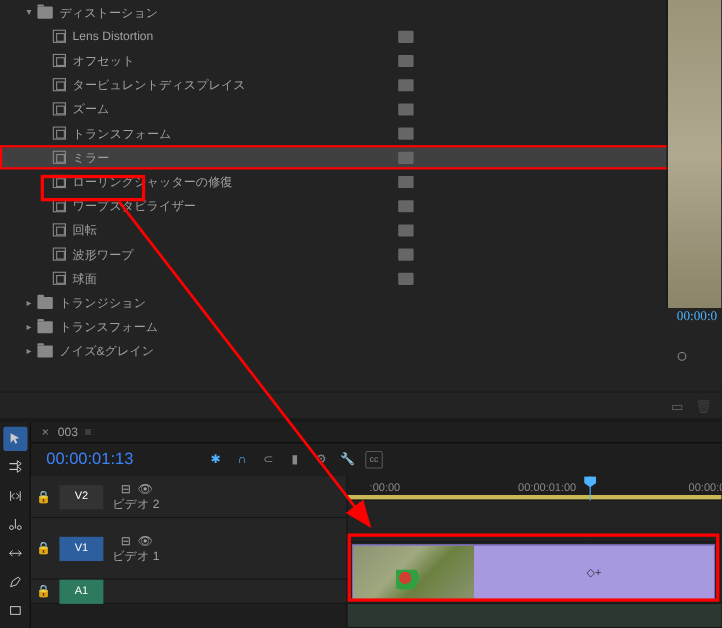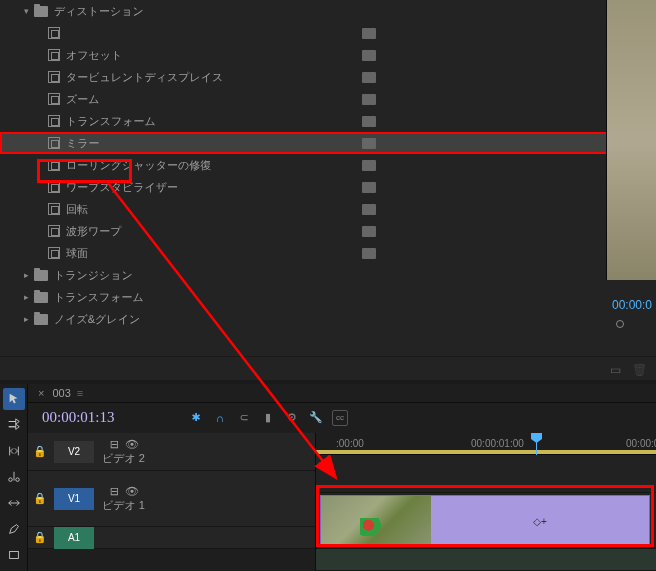--- a/index.html
+++ b/index.html
@@ -22,21 +22,21 @@
 .divider{height:4px;background:#1a1a1a}
 .timeline-panel{background:#1e1e1e;height:187px;display:flex}
 .toolbar{width:28px;background:#1e1e1e;border-right:1px solid #0d0d0d;display:flex;flex-direction:column;align-items:center;padding-top:4px;gap:4px}
 .tool-btn{width:22px;height:22px;display:flex;align-items:center;justify-content:center;border-radius:2px;cursor:pointer}
 .tool-btn.active{background:#2d5f9e}
 .tool-btn svg{width:14px;height:14px;fill:#ccc}
 .timeline-main{flex:1;display:flex;flex-direction:column;position:relative}
 .seq-tab{height:22px;display:flex;align-items:center;padding-left:8px;border-bottom:1px solid #0d0d0d}
 .seq-tab .close-x{margin-left:2px;margin-right:8px;color:#888}
 .tl-header{height:36px;display:flex;align-items:center}
-.timecode{color:#c4b5fd;font-family:Liberation Serif, serif;font-size:15px;padding-left:14px;flex-shrink:0;width:150px}
+.timecode{color:#3b82f6;font-family:Liberation Sans, sans-serif;font-size:15px;padding-left:14px;flex-shrink:0;width:150px}
 .tl-icons{display:flex;gap:8px;padding-left:10px}
 .tl-icon{width:16px;height:16px;display:flex;align-items:center;justify-content:center;color:#888}
 .tracks-area{flex:1;display:flex}
 .track-headers{width:288px;border-right:1px solid #0d0d0d}
 .track-row{height:38px;border-bottom:1px solid #161616;display:flex;align-items:center;background:#252525}
 .track-row.v1{height:56px}
 .track-toggle{width:24px;display:flex;justify-content:center}
 .track-label-box{width:40px;height:22px;background:#2d5f9e;color:#fff;display:flex;align-items:center;justify-content:center;font-size:10px;margin-left:2px;margin-right:8px}
 .track-label-box.off{background:#333}
 .track-label-box.audio{background:#2d7a5f}
@@ -53,35 +53,36 @@
 .clip{position:absolute;top:2px;bottom:2px;background:#a798e0;border:1px solid #7868c0;display:flex;overflow:hidden}
 .clip-thumb{width:110px;background:linear-gradient(135deg,#8a9470 0%,#a0a880 40%,#6b8040 60%,#8a9470 100%);position:relative}
 .clip-thumb::after{content:"";position:absolute;left:35%;top:45%;width:28px;height:18px;background:radial-gradient(circle at 30% 40%,#d04030 0%,#d04030 25%,#30a040 25%,#30a040 55%,transparent 55%)}
 .clip-body{flex:1;background:#a798e0;position:relative}
 .clip-body::after{content:"◇+";position:absolute;left:50%;top:50%;transform:translate(-50%,-50%);color:#333;font-size:10px}
 .clip-label{position:absolute;top:0;left:0;right:0;height:14px;background:rgba(80,70,130,0.6);padding-left:4px;font-size:10px;color:#ddd;display:flex;align-items:center;gap:3px}
 .fx-badge{width:10px;height:9px;background:#4a4;border-radius:1px;display:inline-block}
 .annot-box1{position:absolute;border:3px solid #ff0000;pointer-events:none}
 .annot-arrow{position:absolute;pointer-events:none}
 .preview-strip{position:absolute;right:0;top:0;width:50px;height:280px;background:linear-gradient(180deg,#9a9478 0%,#b0a890 50%,#8a8468 100%);border-left:1px solid #0d0d0d}
-.preview-tc{position:absolute;right:4px;top:298px;color:#4fb4ff;font-family:Liberation Sans, sans-serif;font-size:12px}
+.preview-tc{position:absolute;right:4px;top:280px;color:#4fb4ff;font-family:Liberation Serif, serif;font-size:12px}
 .zoom-knob{position:absolute;right:32px;top:320px;width:8px;height:8px;border:1px solid #888;border-radius:50%}
 </style>
 </head>
 <body>
 
 <div class="effects-panel">
   <div class="tree-row indent-1">
     <span class="twisty">▾</span>
     <span class="folder-icon"></span>
     <span class="tree-label">ディストーション</span>
   </div>
   <div id="effects-list">
       <div class="tree-row indent-2">
         <span class="preset-icon"></span>
+        <span class="tree-label">Lens Distortion</span>
         <span class="mid-badge"></span>
       </div>
       <div class="tree-row indent-2">
         <span class="preset-icon"></span>
         <span class="tree-label">オフセット</span>
         <span class="mid-badge"></span>
       </div>
       <div class="tree-row indent-2">
         <span class="preset-icon"></span>
         <span class="tree-label">タービュレントディスプレイス</span>

